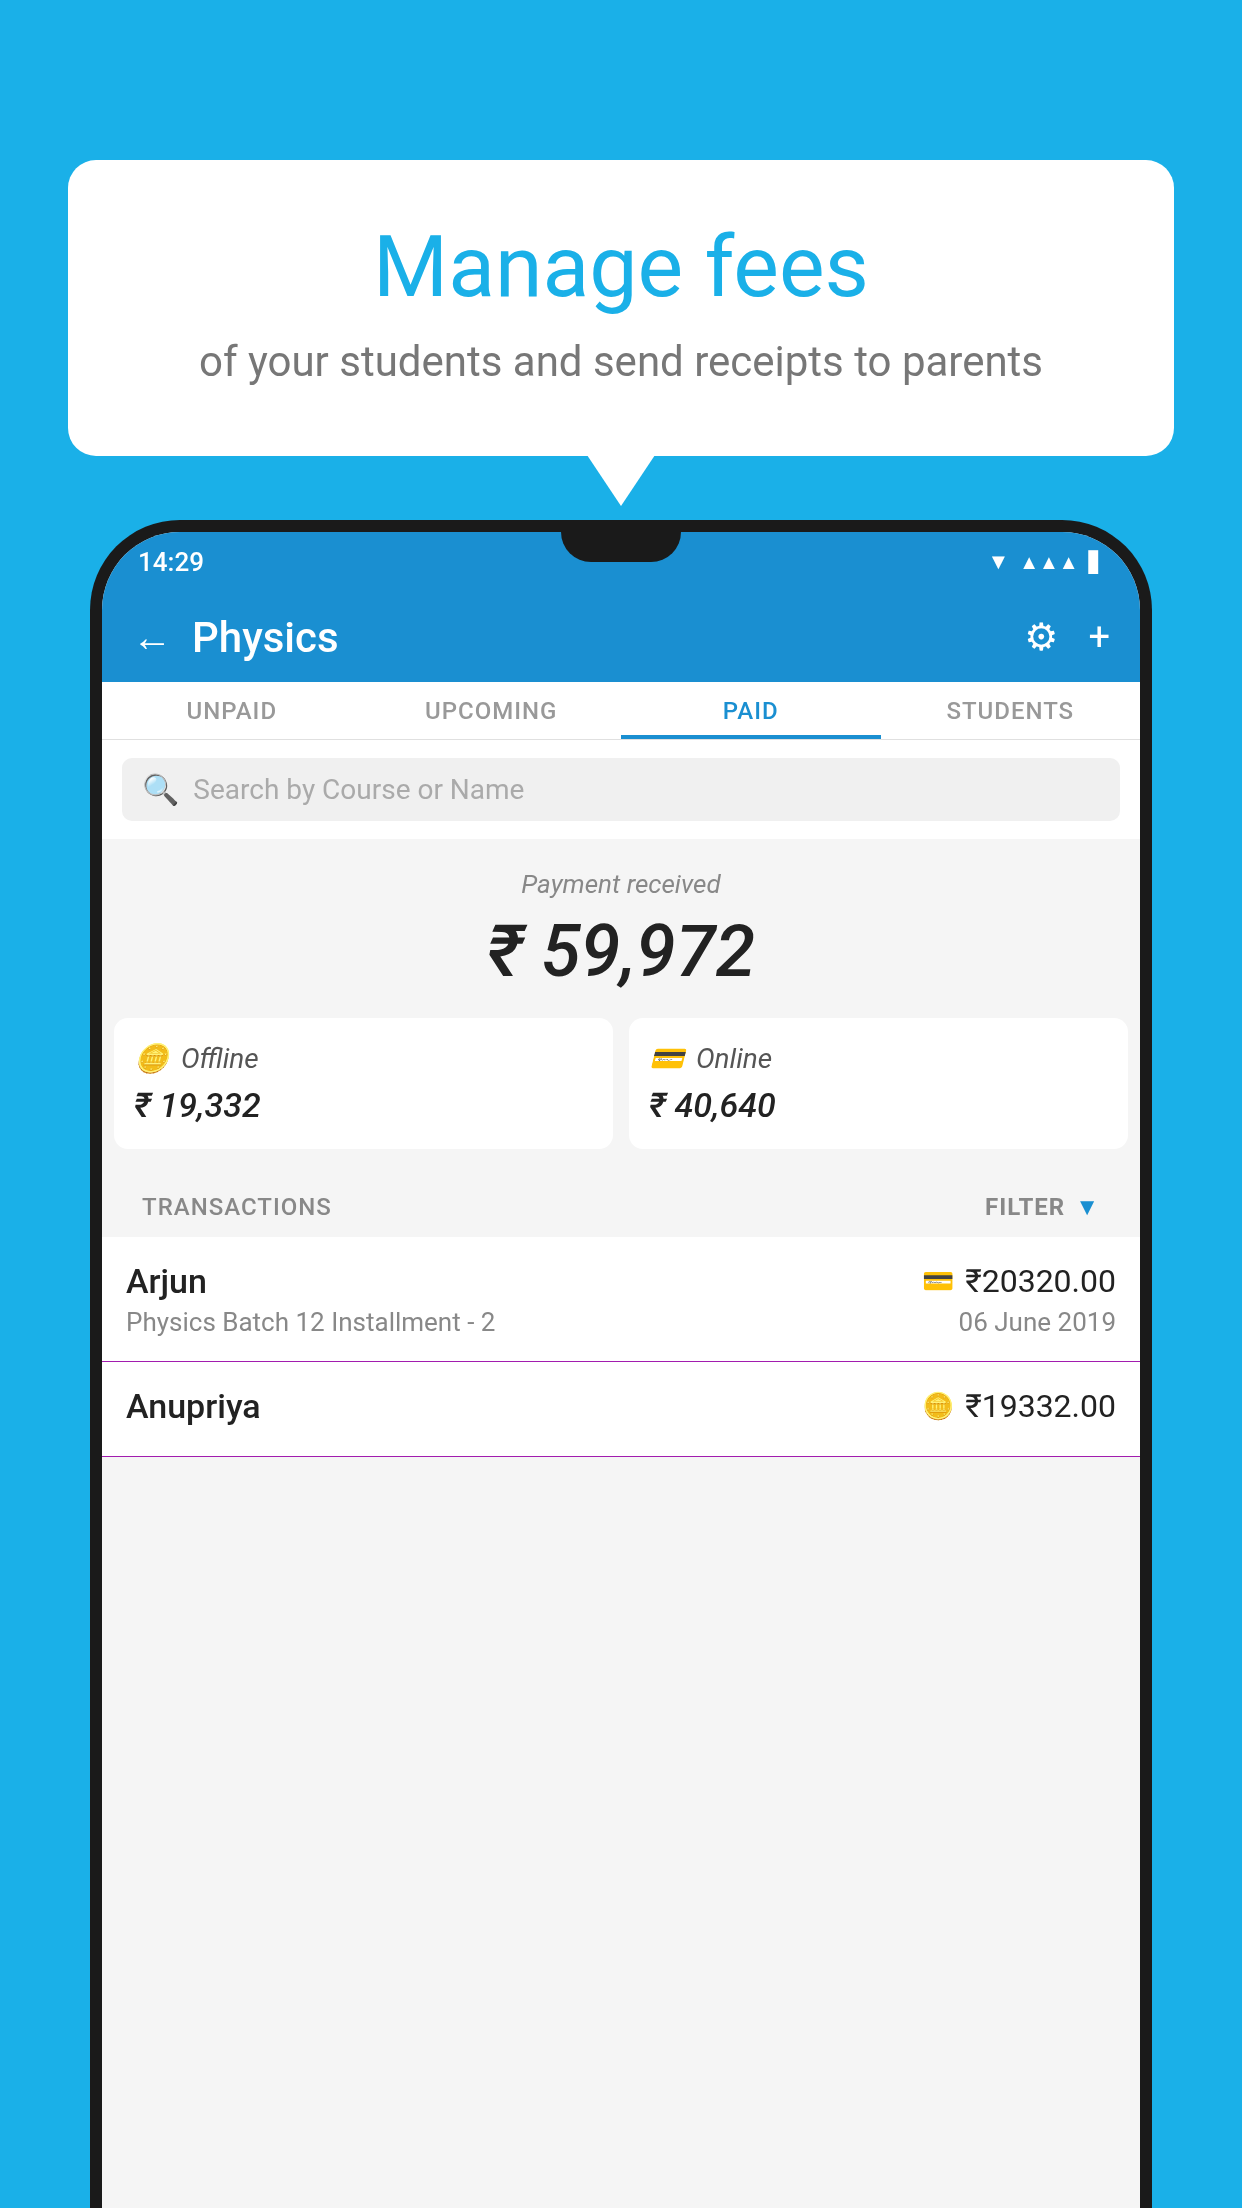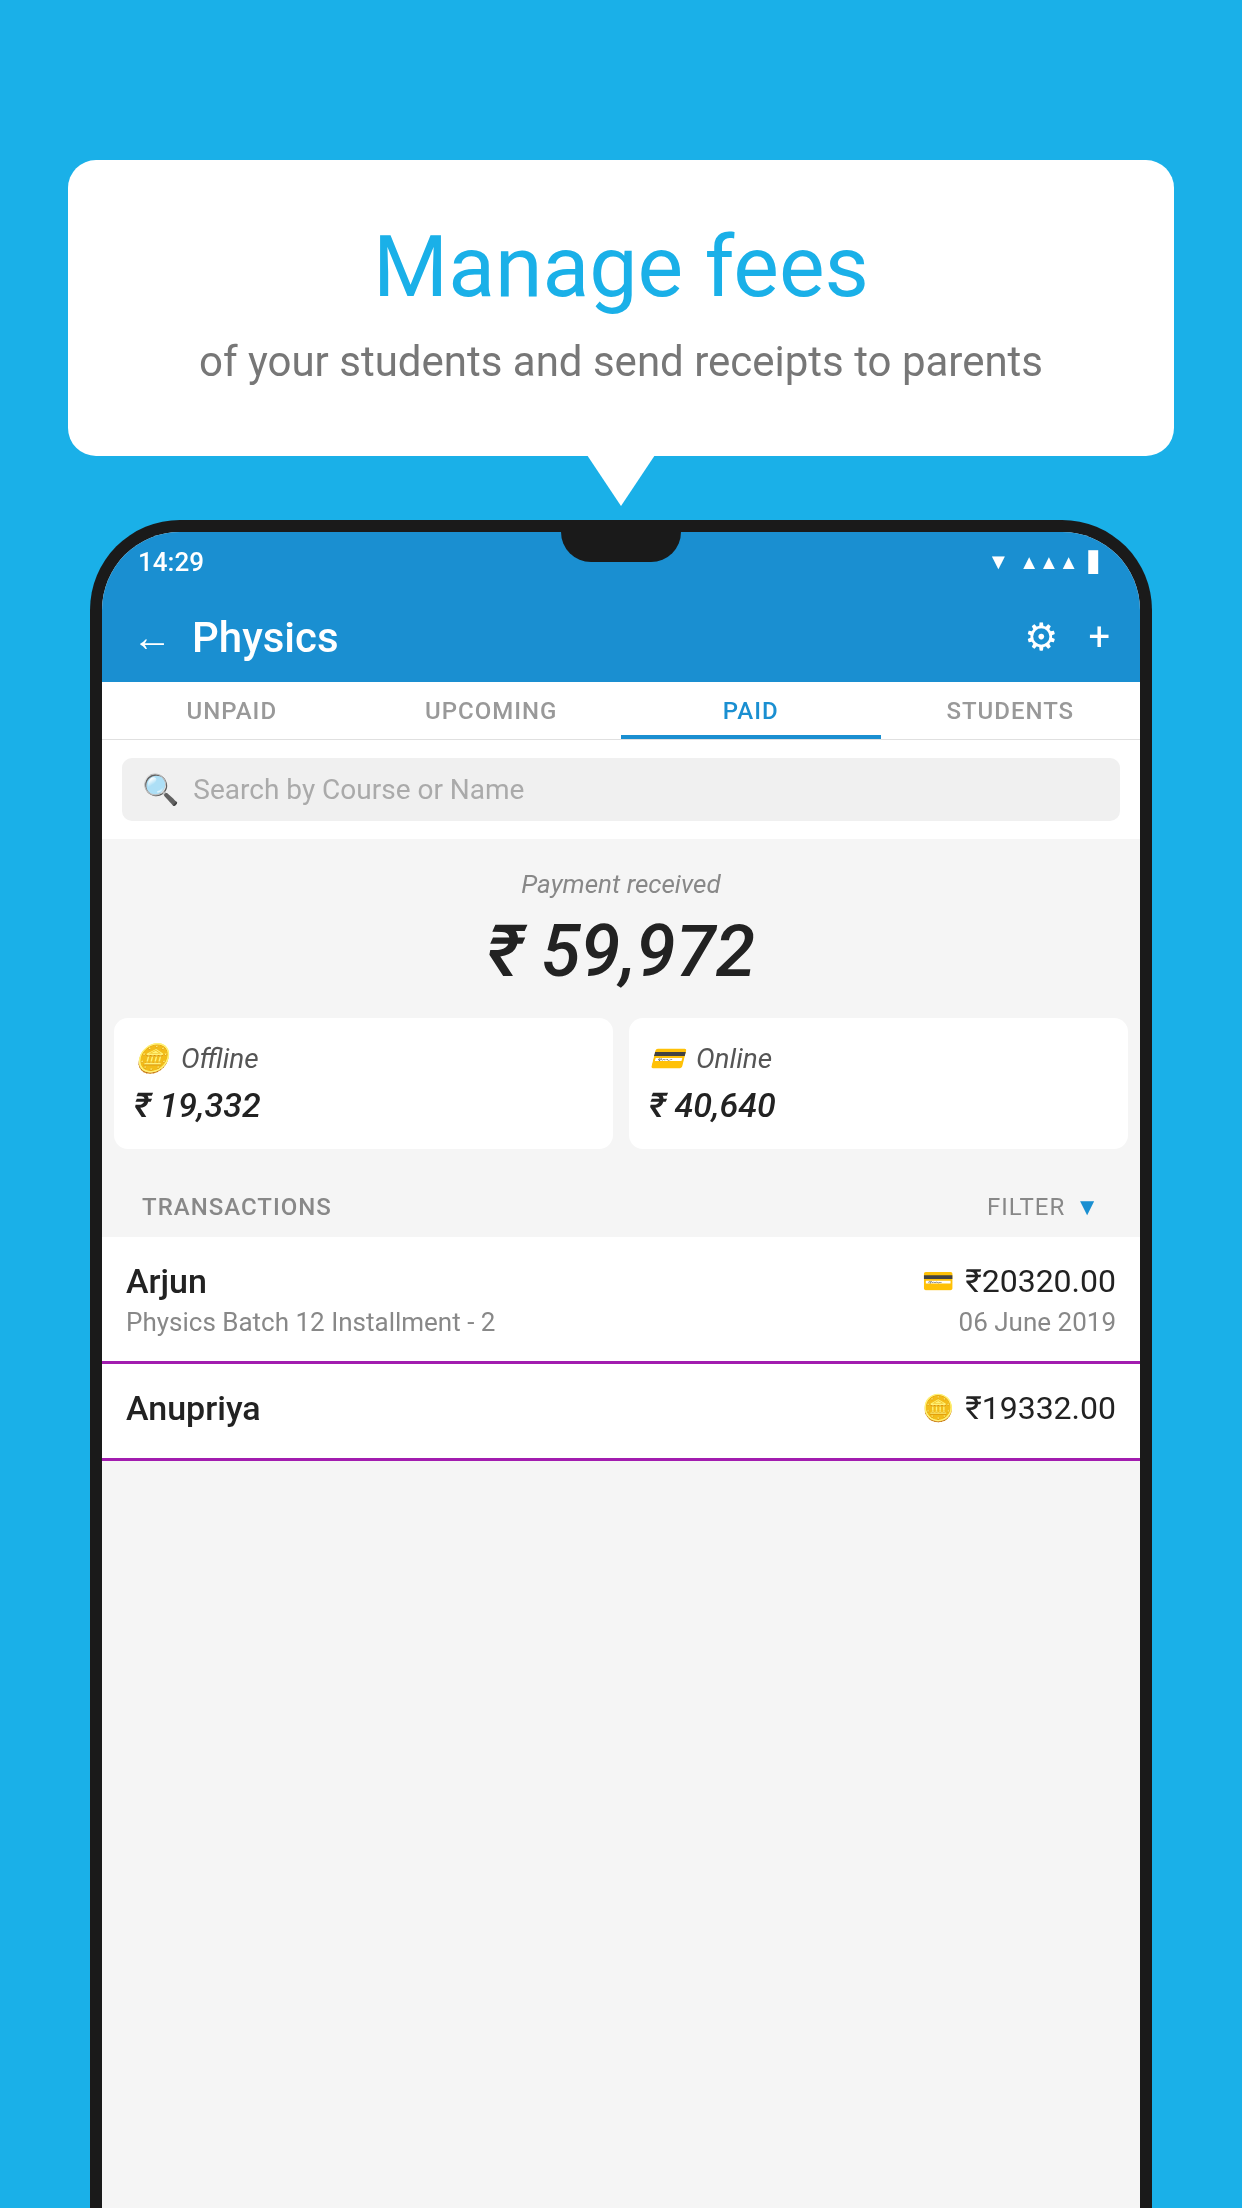--- a/index.html
+++ b/index.html
@@ -277,37 +277,37 @@
       font-weight: 500;
       letter-spacing: 1px;
     }
 
     .filter-btn {
       display: flex;
       align-items: center;
       gap: 10px;
       font-size: 24px;
       color: #888;
-      font-weight: 400;
+      font-weight: 700;
       letter-spacing: 1px;
     }
 
     .filter-triangle {
       color: #1a8fd1;
       font-size: 24px;
     }
 
     
     .transaction-list {
       background: white;
     }
 
     .transaction-row {
       padding: 24px 24px;
-      border-bottom: 3px solid #a21caf;
+      border-bottom: 1px solid #a21caf;
     }
 
     .transaction-top {
       display: flex;
       justify-content: space-between;
       align-items: center;
       margin-bottom: 6px;
     }
 
     .transaction-name {

